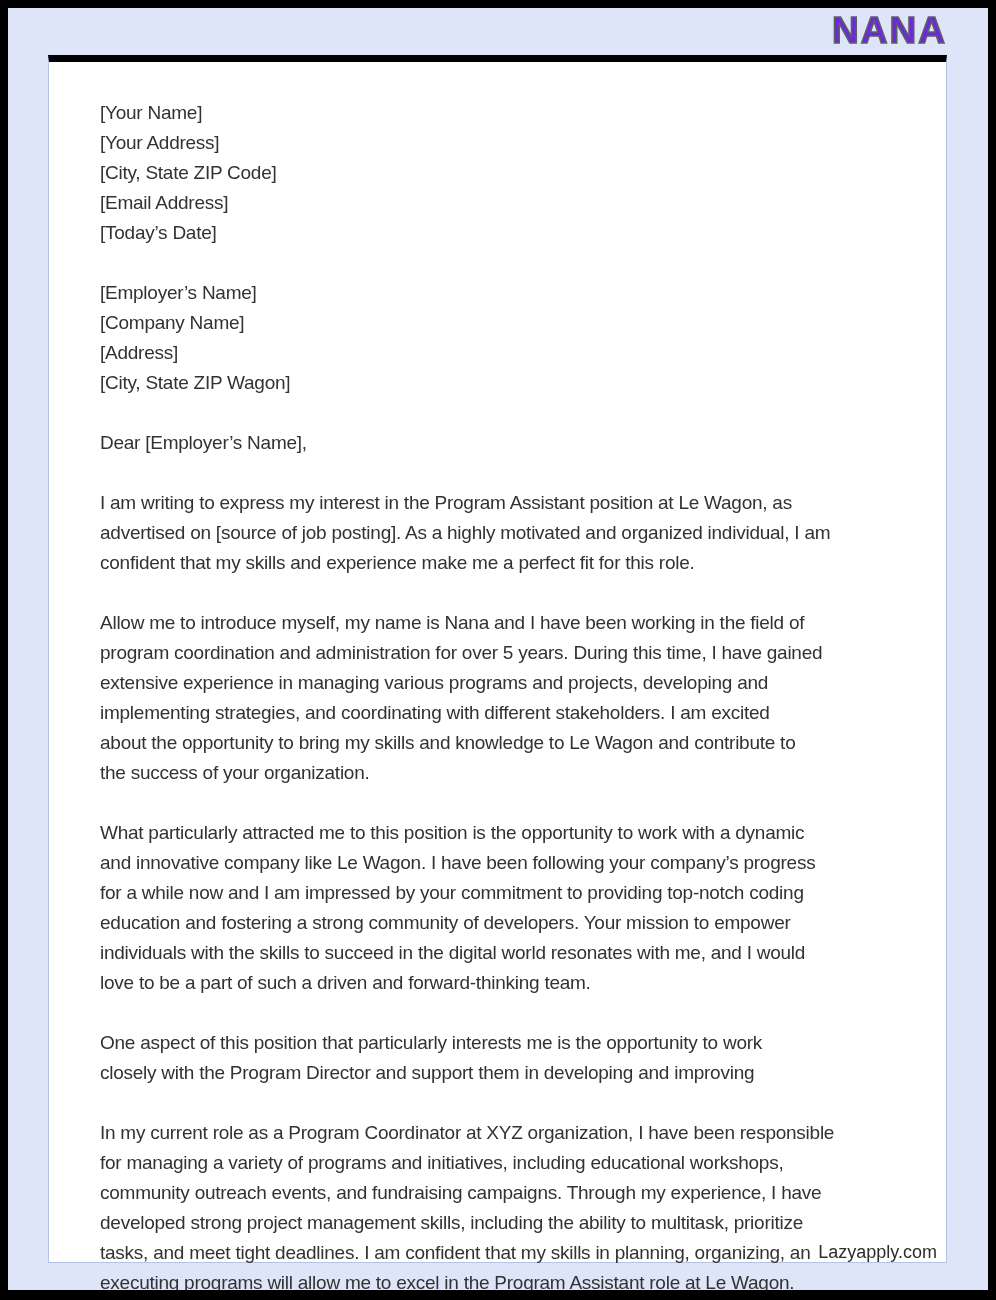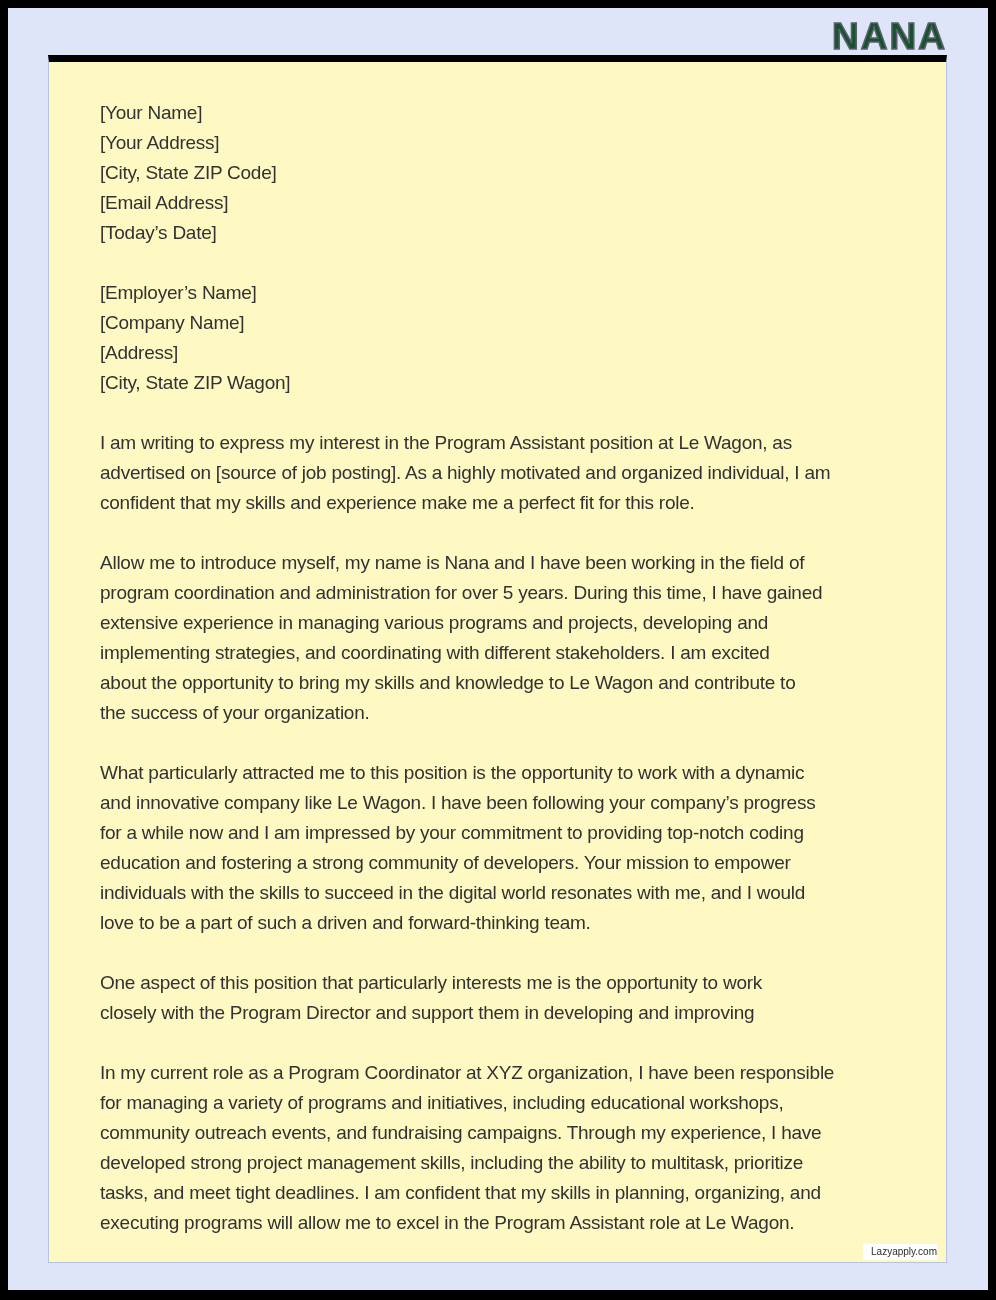--- a/index.html
+++ b/index.html
@@ -15,59 +15,59 @@
     width: 996px;
     height: 1300px;
     box-sizing: border-box;
     background: #dee5f9;
     border: 8px solid #000;
     border-bottom-width: 10px;
     overflow: hidden;
   }
   .logo {
     position: absolute;
-    top: 9px;
+    top: 3px;
     right: 41px;
     font-size: 37px;
     line-height: 40px;
     font-weight: 700;
     letter-spacing: 2px;
-    color: #14532d;
+    color: #6d28d9;
     -webkit-text-stroke: 1.6px #5a5f69;
     text-stroke: 1.6px #5a5f69;
   }
   .page {
     position: absolute;
     left: 40px;
     top: 47px;
     width: 899px;
     height: 1208px;
     box-sizing: border-box;
-    background: #fef9c3;
+    background: #ffffff;
     border: 1px solid #b6c2e4;
     border-top: 7px solid #000000;
     
     overflow: visible;
   }
   .letter {
     padding: 36px 8px 0 51px;
     font-size: 19px;
     line-height: 30px;
     letter-spacing: -0.25px;
     color: #323232;
   }
   .letter .block {
     margin: 0 0 30px 0;
     white-space: pre-line;
   }
   .watermark {
     position: absolute;
     right: 9px;
     bottom: 2px;
-    font-size: 10px;
+    font-size: 18px;
     line-height: 16px;
     color: #2d2d2d;
     background: #ffffff;
     padding-left: 8px;
     letter-spacing: 0;
     z-index: 2;
   }
 </style>
 </head>
 <body>
@@ -83,20 +83,21 @@
 [Your Address]
 [City, State ZIP Code]
 [Email Address]
 [Today’s Date]</p>
 
       <p class="block">[Employer’s Name]
 [Company Name]
 [Address]
 [City, State ZIP Wagon]</p>
 
+      <p class="block">Dear [Employer’s Name],</p>
 
       <p class="block">I am writing to express my interest in the Program Assistant position at Le Wagon, as
 advertised on [source of job posting]. As a highly motivated and organized individual, I am
 confident that my skills and experience make me a perfect fit for this role.</p>
 
       <p class="block">Allow me to introduce myself, my name is Nana and I have been working in the field of
 program coordination and administration for over 5 years. During this time, I have gained
 extensive experience in managing various programs and projects, developing and
 implementing strategies, and coordinating with different stakeholders. I am excited
 about the opportunity to bring my skills and knowledge to Le Wagon and contribute to

